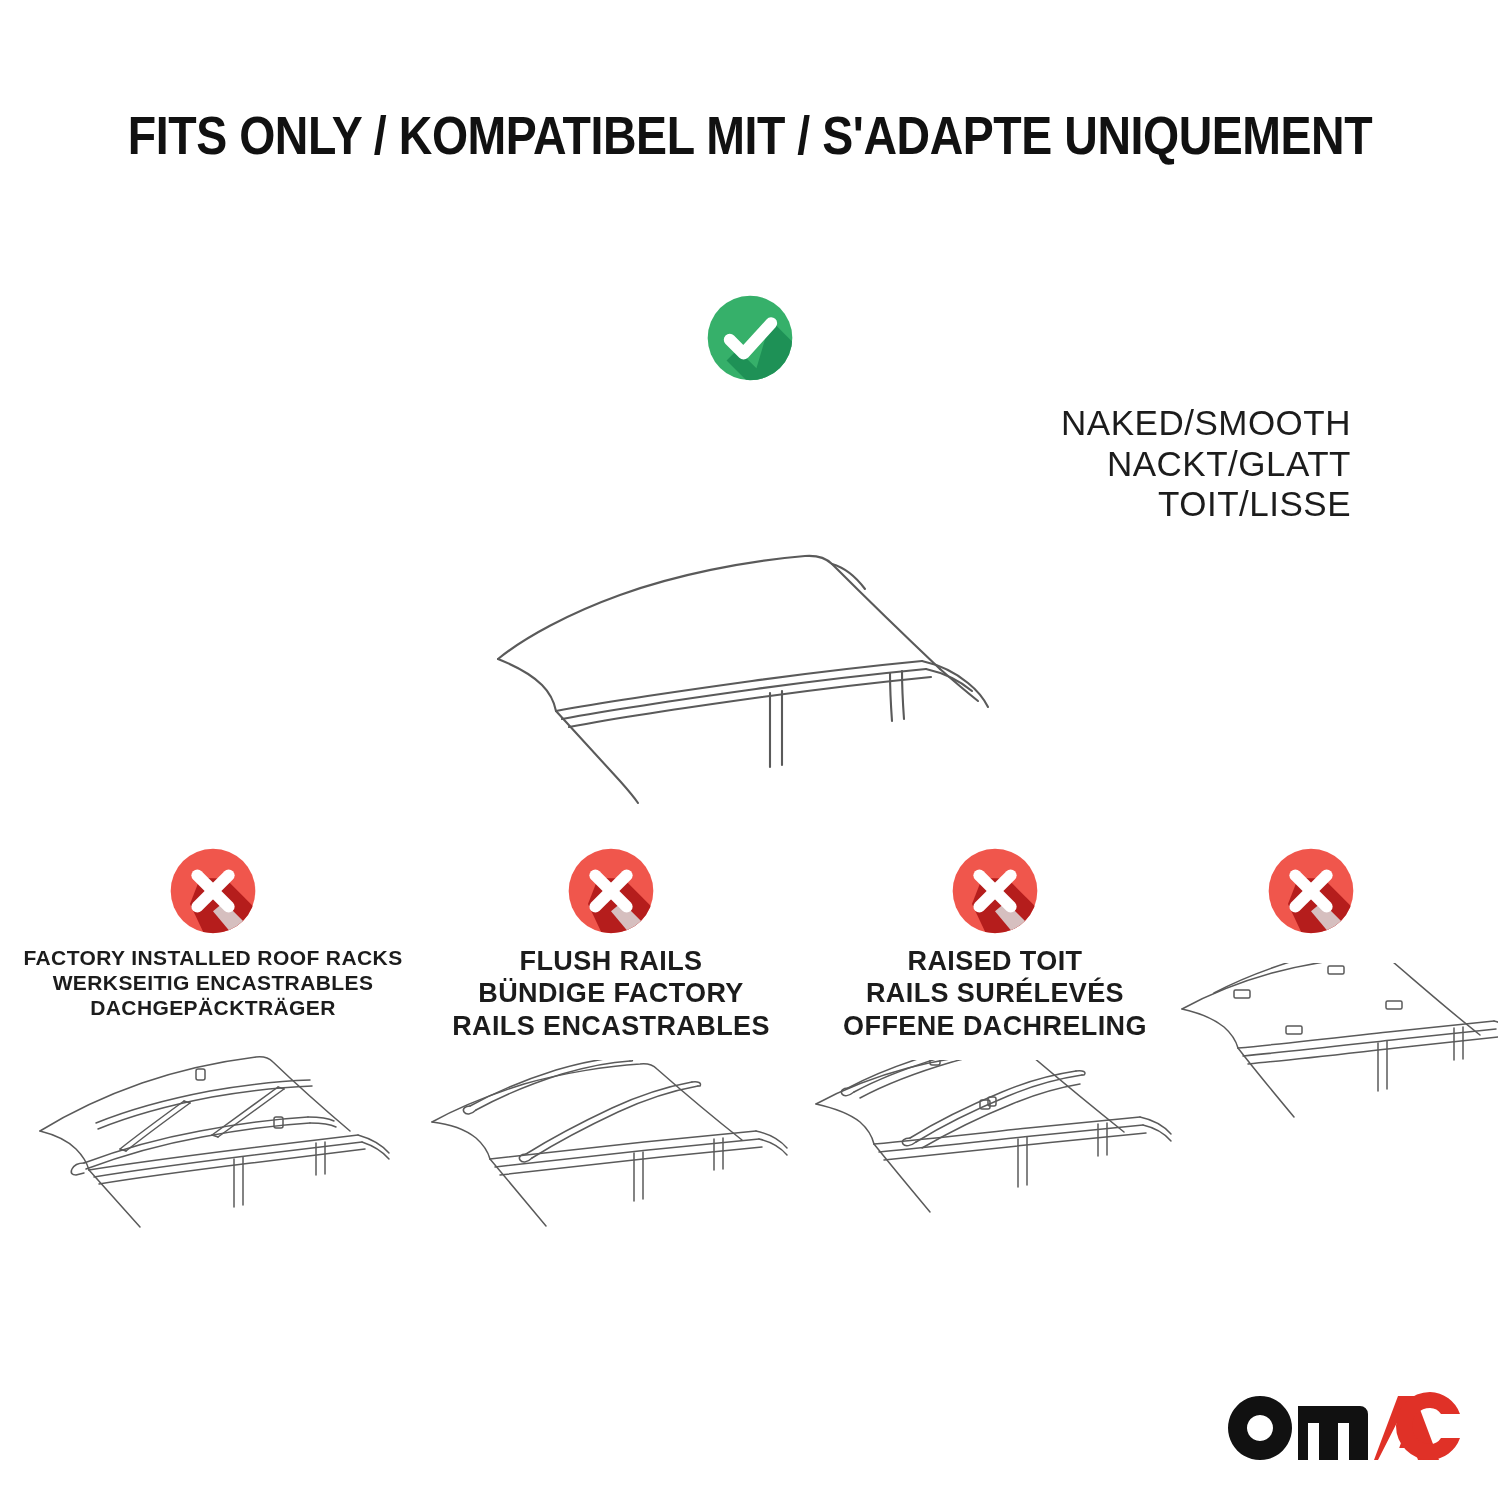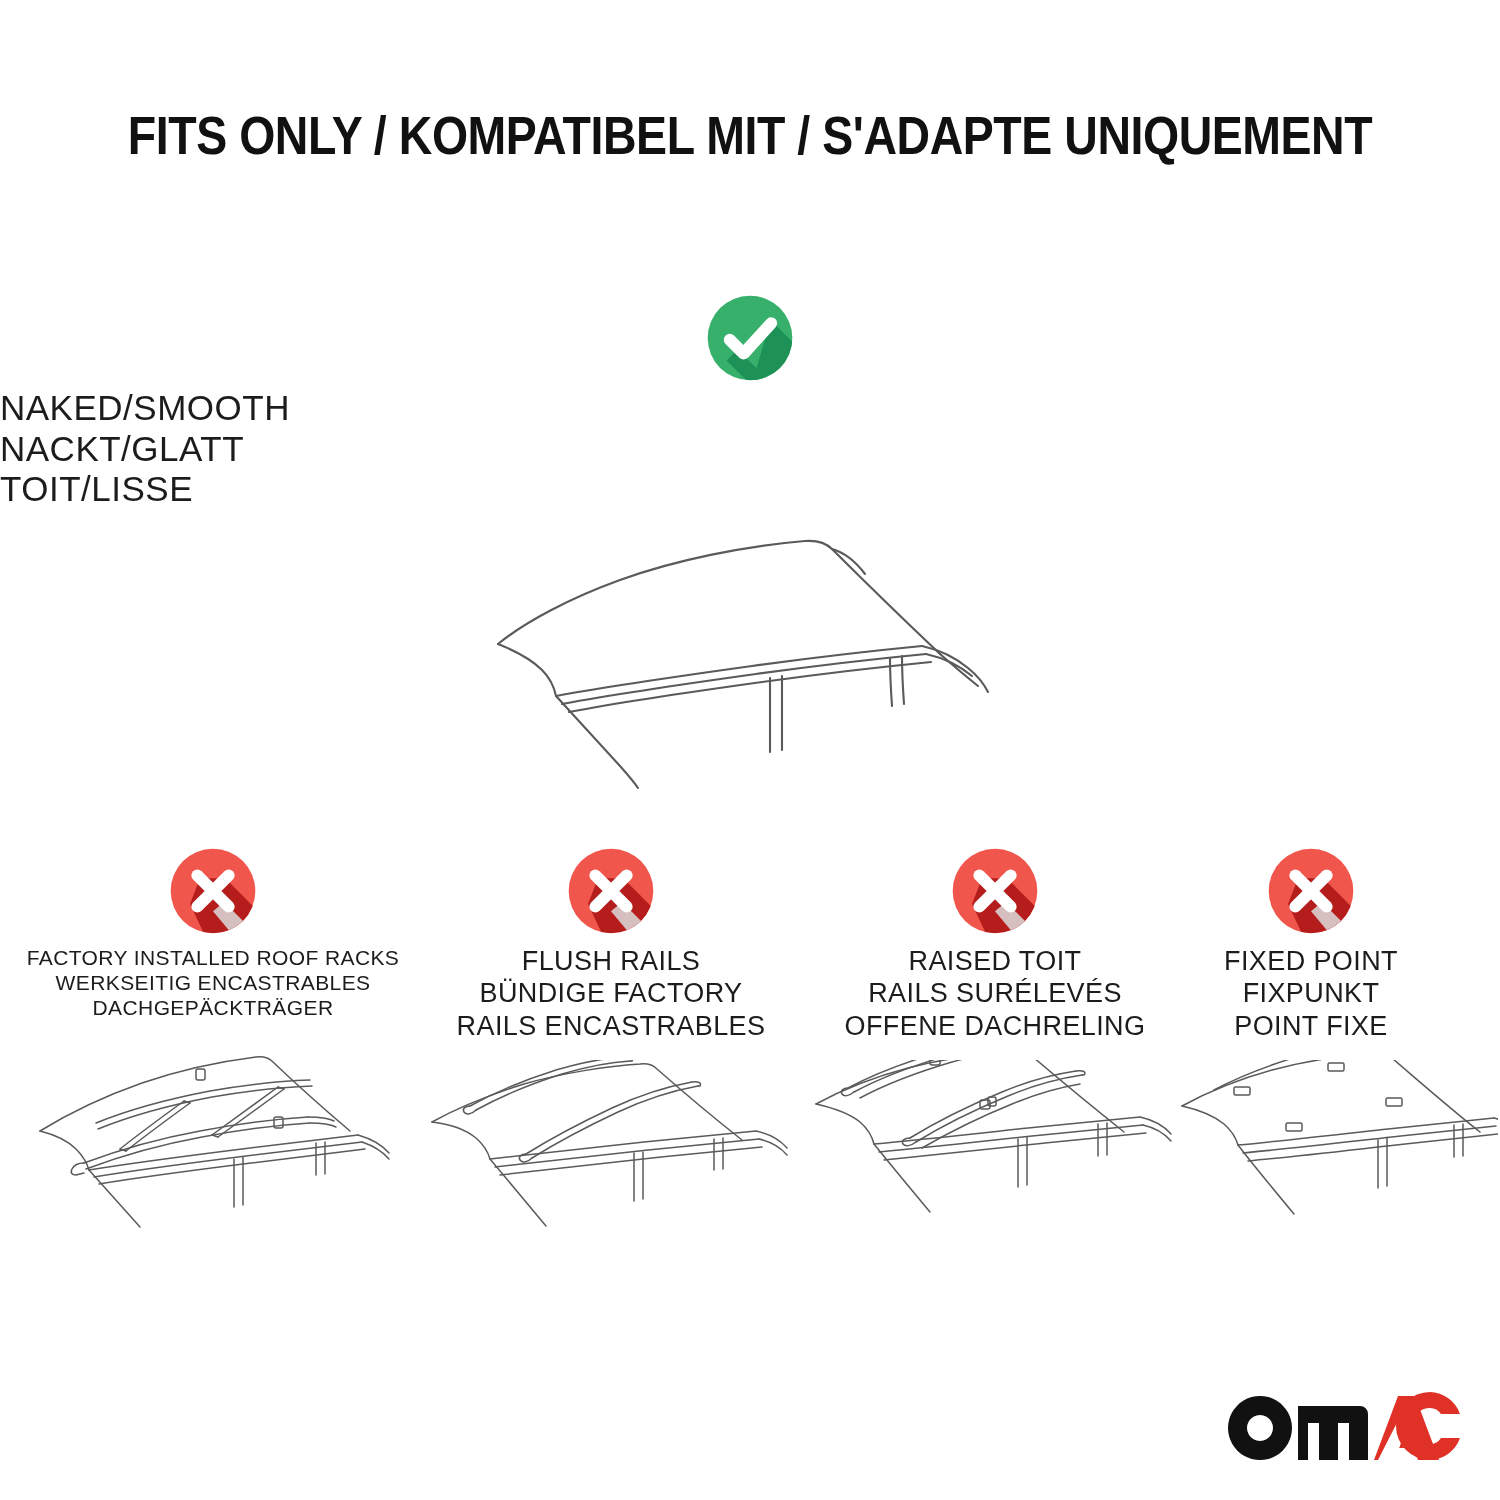--- a/index.html
+++ b/index.html
@@ -18,35 +18,35 @@
     transform:scaleX(0.86);
     transform-origin:50% 50%;
     white-space:nowrap;
   }
 
   
   #hero { position:absolute; left:0; top:292px; width:1500px; }
   #hero-icon-wrap { width:1500px; text-align:center; height:96px; }
   #hero-icon { display:inline-block; width:92px; height:92px; }
   #hero-labels {
-    width:1351px; text-align:left; margin-top:0;
+    width:1351px; text-align:right; margin-top:15px;
     font-size:35px; font-weight:400; line-height:1.16;
     letter-spacing:0.5px; color:#1c1c1c;
   }
   #hero-labels div { white-space:nowrap; }
   #hero-art { width:1500px; text-align:center; margin-top:16px; }
 
   
   #cols { position:absolute; left:0; top:845px; width:1500px; height:470px; }
   .col { position:absolute; top:0; }
   .col-icon-wrap { width:100%; text-align:center; height:100px; }
   .col-icon { display:inline-block; width:92px; height:92px; }
   .col-labels {
     width:100%; text-align:center;
-    line-height:1.2; color:#1c1c1c; font-weight:400;
+    line-height:1.2; color:#1c1c1c; font-weight:700;
   }
   .col-labels div { white-space:nowrap; }
   .col-art { width:100%; text-align:center; margin-top:18px; }
 
   #col0 { left:10px;   width:406px; }
   #col1 { left:428px;  width:366px; }
   #col2 { left:812px;  width:366px; }
   #col3 { left:1178px; width:266px; }
 
   #col0 .col-labels { font-size:21px; letter-spacing:0.4px; }
@@ -333,25 +333,20 @@
           <g clip-path="url(#clipRed3)">
             <path d="M62 62 L96 96 L70 96 L50 72 Z" fill="#dcdcdc" opacity="0.85"></path>
           </g>
           <g stroke="#ffffff" stroke-width="13" stroke-linecap="round">
             <line x1="33" y1="33" x2="67" y2="67"></line>
             <line x1="67" y1="33" x2="33" y2="67"></line>
           </g>
         </svg>
       </span>
     </div>
-    <div class="col-labels">
-      <div>FIXED POINT</div>
-      <div>FIXPUNKT</div>
-      <div>POINT FIXE</div>
-    </div>
     <div class="col-art">
       <svg width="320" height="200" viewBox="0 0 320 200" aria-hidden="true">
         <g fill="none" stroke="#5a5a5a" stroke-width="1.5" stroke-linecap="round" stroke-linejoin="round">
           <path d="M4 46 C26 34 58 20 94 10 C128 1 168 -5 198 -6 C206 -7 211 -5 215 -1 C242 22 274 50 302 72"></path>
           <path d="M4 46 C22 50 36 56 46 64 C54 71 58 78 60 85"></path>
           <path d="M60 85 C76 106 96 130 116 154"></path>
           <path d="M60 85 C104 81 156 75 210 69 C248 65 286 61 316 58"></path>
           <path d="M65 93 C108 89 160 83 214 77 C251 73 289 69 318 66"></path>
           <path d="M70 101 C112 97 164 91 218 85 C255 81 293 77 320 74"></path>
           <path d="M316 58 C328 61 336 66 342 73"></path>

